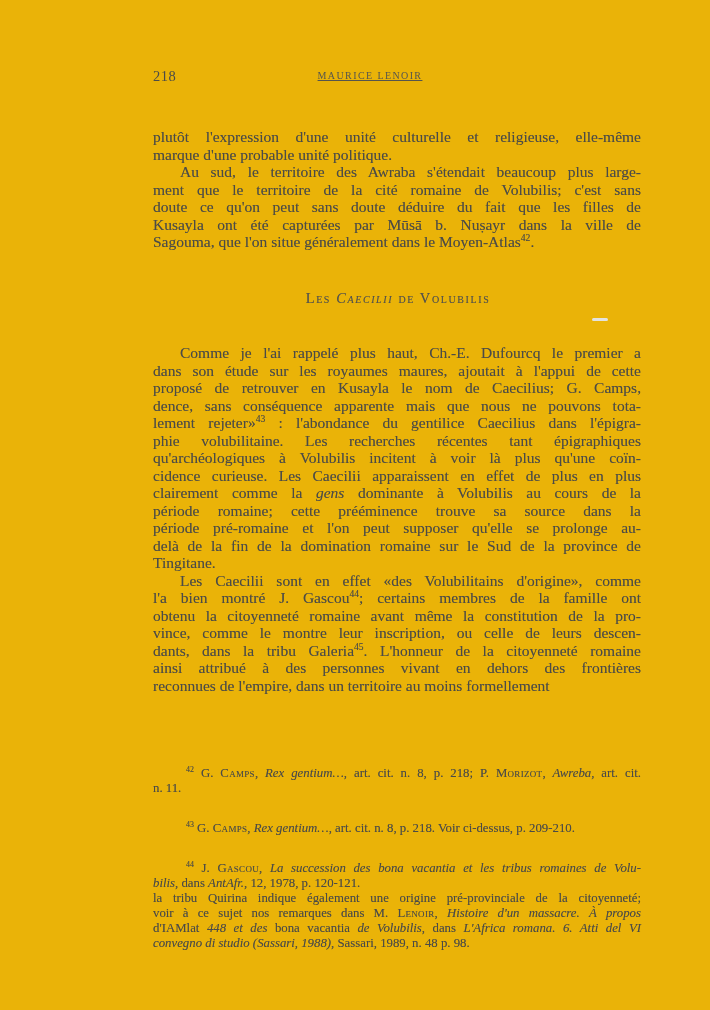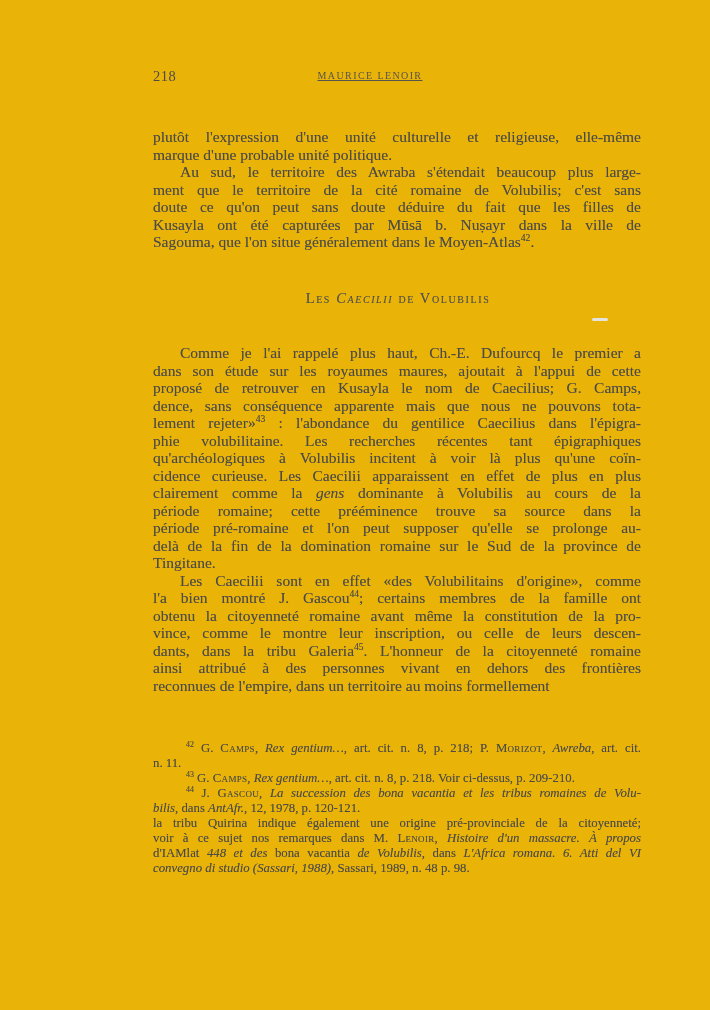--- a/index.html
+++ b/index.html
@@ -88,21 +88,21 @@
   .footnotes {
     position: absolute;
     top: 741px;
     left: 153px;
     width: 488px;
   }
   .footnote .line {
     font-size: 12.8px;
     line-height: 15px;
   }
-  .footnote .line.indent { text-indent: 33px; }
+  .footnote .line.indent { text-indent: 33px; margin-top: 25px; }
   .sc { font-variant: small-caps; letter-spacing: 0.3px; }
   
   .scan-smudge {
     position: absolute;
     left: 592px;
     top: 318px;
     width: 16px;
     height: 3px;
     background: #e3e3df;
     border-radius: 2px;

